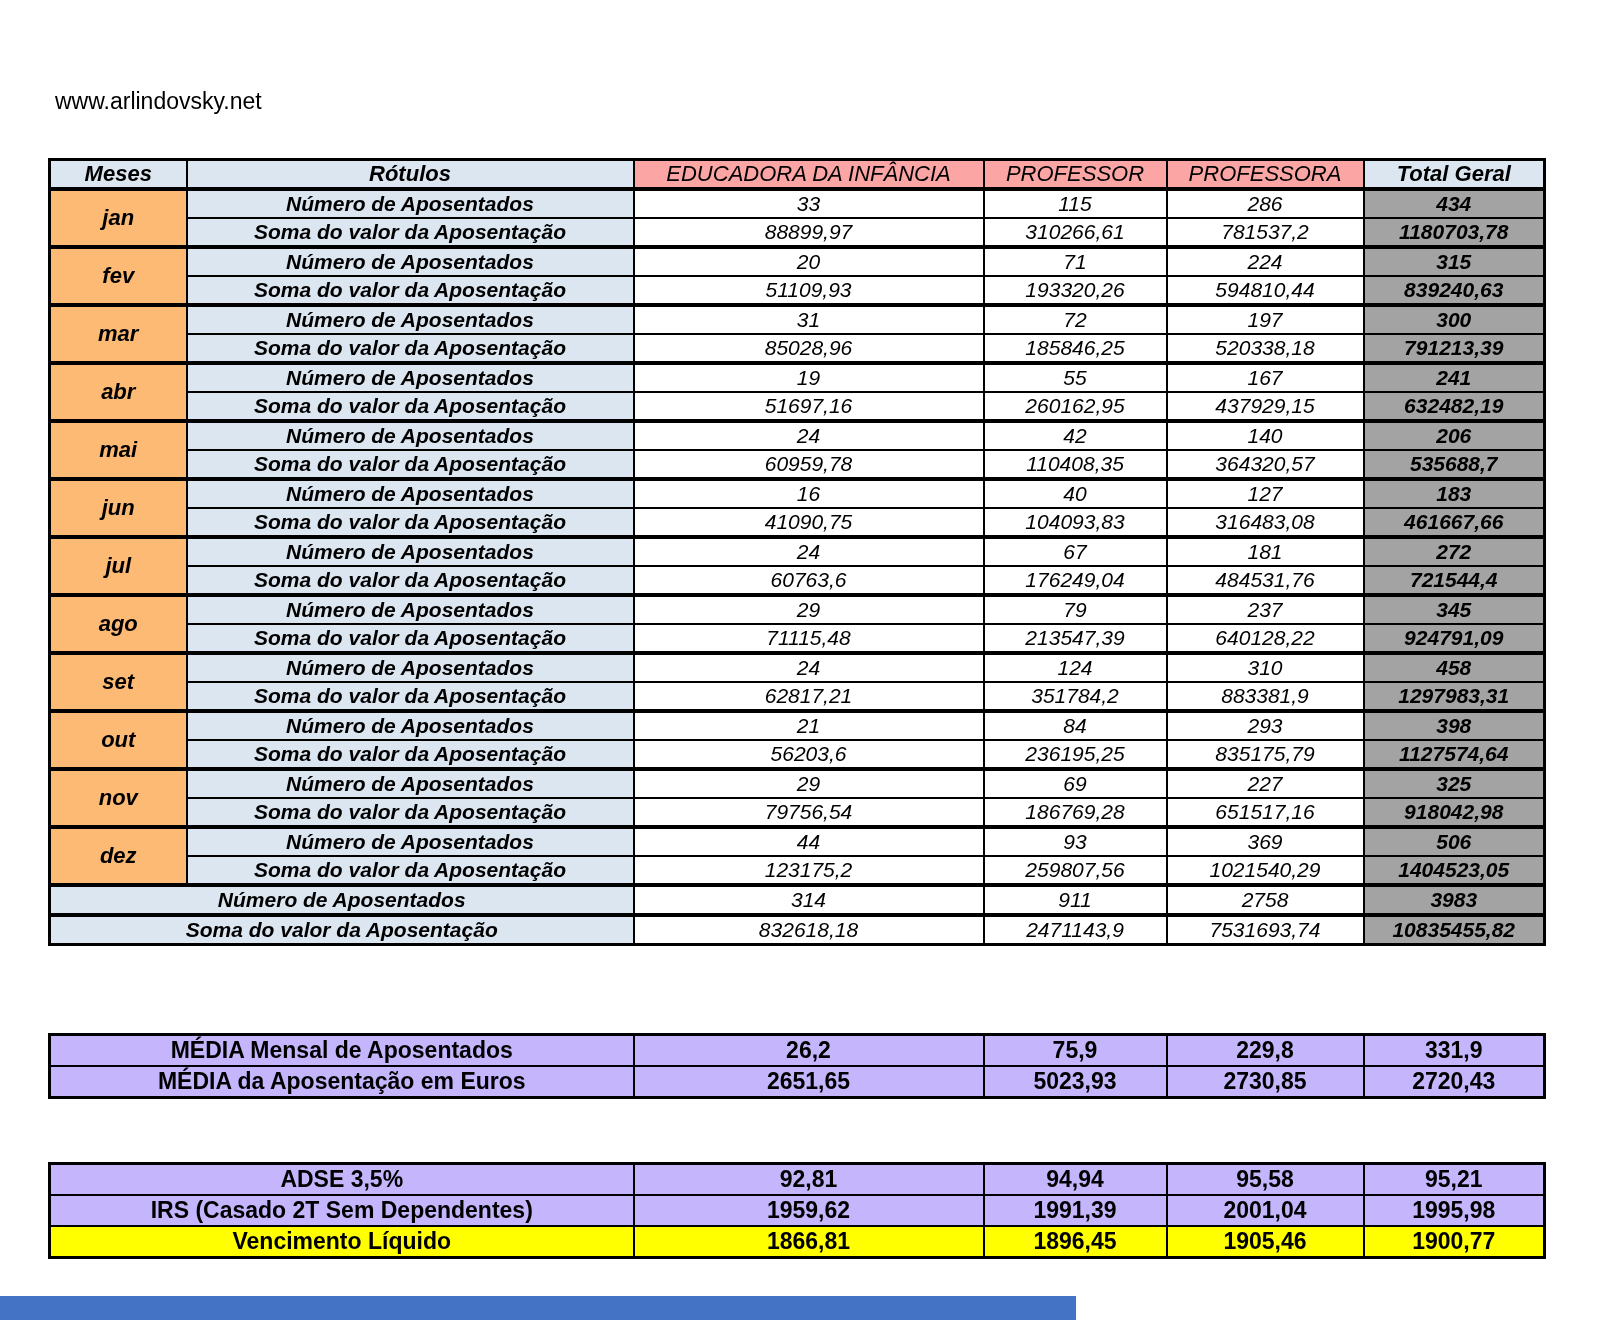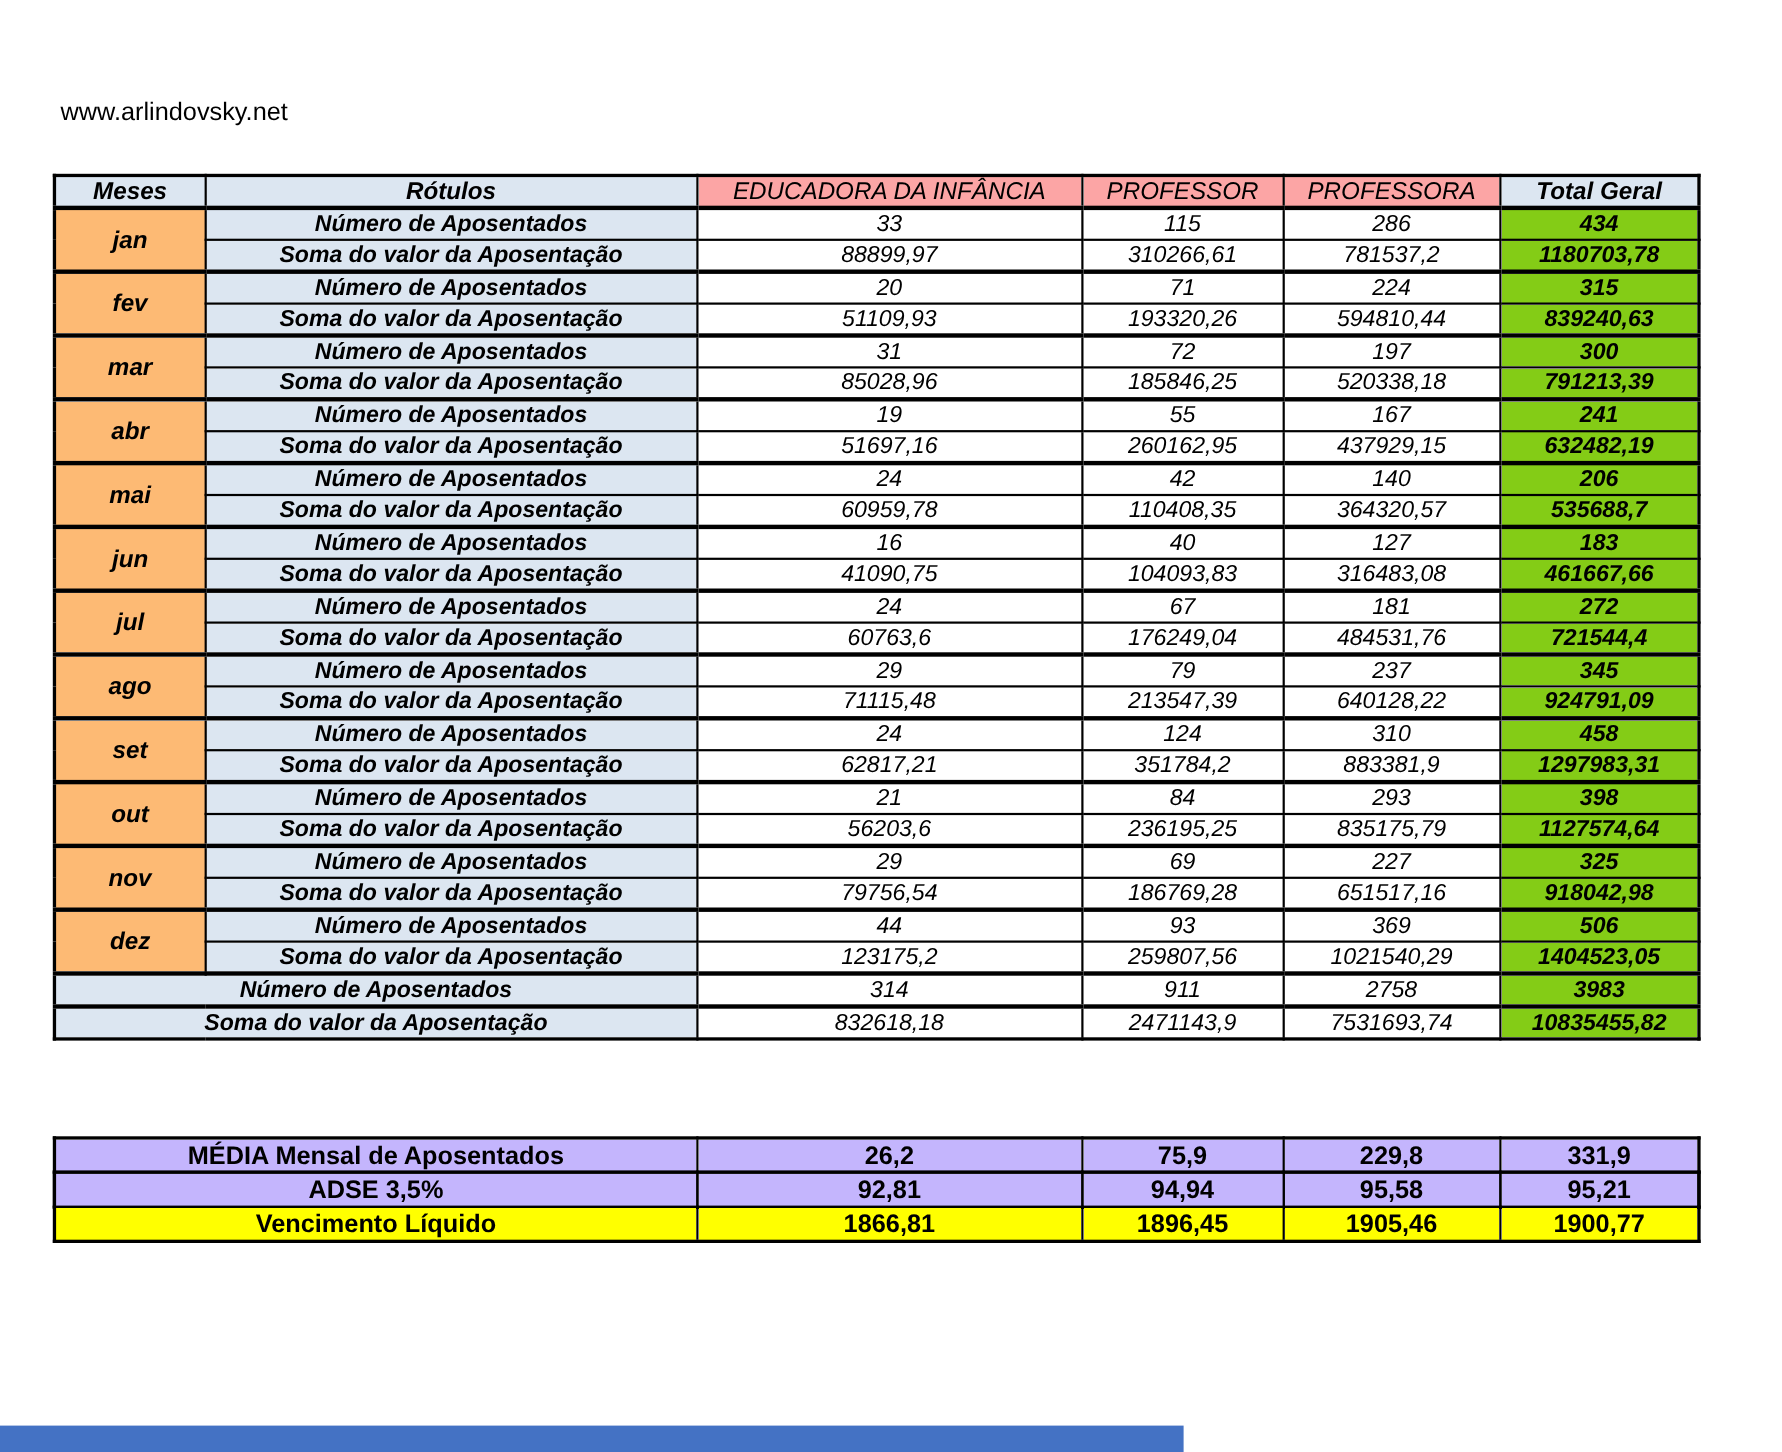--- a/index.html
+++ b/index.html
@@ -7,32 +7,32 @@
     position:relative; width:1620px; height:1320px; background:#ffffff;
     font-family:"Liberation Sans", sans-serif; color:#000; overflow:hidden;
   }
   .site  { position:absolute; left:55px;  top:88px; font-size:23px; }
   .title { position:absolute; left:763px; top:80px; font-size:29px; font-weight:bold; }
 
   table { border-collapse:collapse; table-layout:fixed; position:absolute; left:48px;
           border:3px solid #000; }
   #main-table  { top:158px;  width:1495px;font-style:italic; }
   #media-table { top:1033px; width:1495px; }
-  #ded-table   { top:1064px; width:1495px; }
+  #ded-table   { top:1162px; width:1495px; }
 
   td, th { border:2px solid #000; text-align:center; vertical-align:middle;
            padding:0 2px; height:26px; font-size:21px; white-space:nowrap; overflow:hidden; }
 
   
   #main-table thead th { background:#dce6f1; font-size:22px; font-weight:bold; }
   #main-table thead th.plain { background:#fca5a5; font-weight:normal; }
   .month  { background:#fdba74; font-weight:bold; font-size:22px; }
   .rlabel { background:#dce6f1; font-weight:bold; }
   .vcell  { background:#ffffff; font-weight:normal; }
-  .total  { background:#84cc16; font-weight:bold; }
+  .total  { background:#a3a3a3; font-weight:bold; }
   .group-start td, .group-start th { border-top:4px solid #000; }
 
   
   .st td { font-weight:bold; font-size:23px; height:29px; background:#c4b5fd; }
   .yellow td { background:#ffff00; }
 
   .bottom-bar { position:absolute; left:0; top:1296px; width:1076px; height:24px; }
 </style>
 </head>
 <body>
@@ -290,20 +290,27 @@
         <col style="width: 181px;">
       </colgroup>
       <tbody>
         <tr>
           <td class="slabel">ADSE 3,5%</td>
           <td>92,81</td>
           <td>94,94</td>
           <td>95,58</td>
           <td>95,21</td>
         </tr>
+        <tr>
+          <td class="slabel">IRS (Casado 2T Sem Dependentes)</td>
+          <td>1959,62</td>
+          <td>1991,39</td>
+          <td>2001,04</td>
+          <td>1995,98</td>
+        </tr>
         <tr class="yellow">
           <td class="slabel">Vencimento Líquido</td>
           <td>1866,81</td>
           <td>1896,45</td>
           <td>1905,46</td>
           <td>1900,77</td>
         </tr>
       </tbody>
     </table>
 

